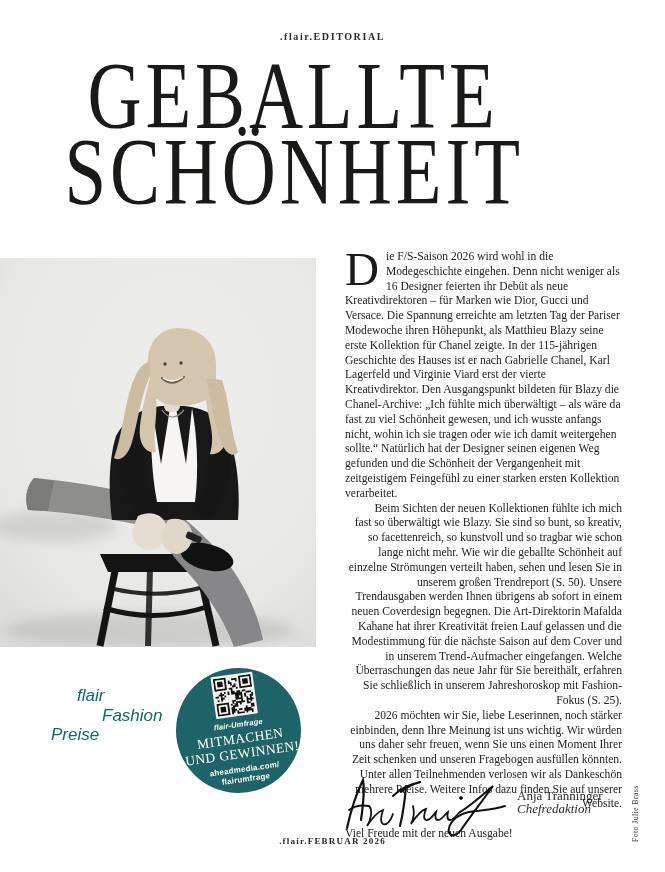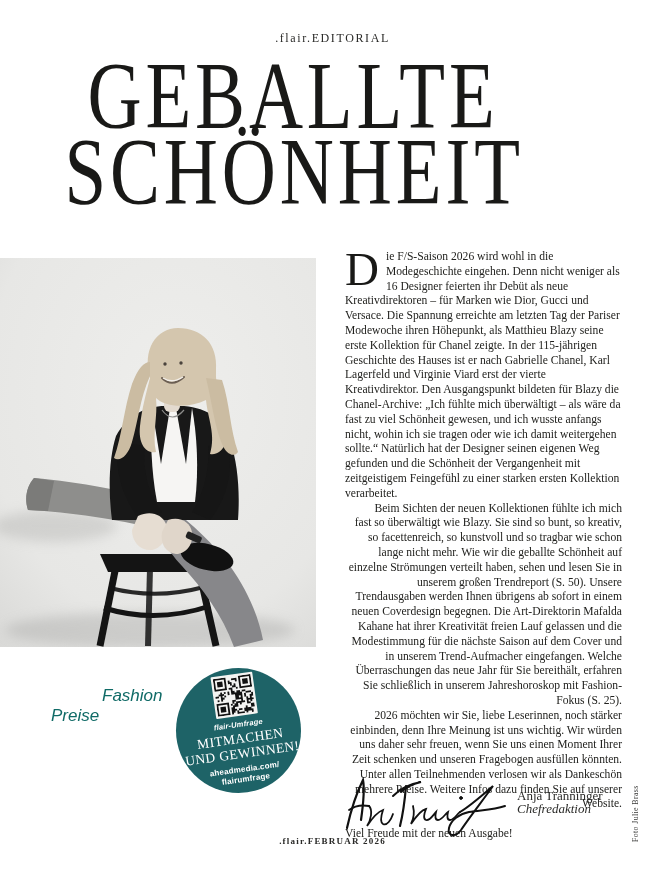--- a/index.html
+++ b/index.html
@@ -7,21 +7,21 @@
     width:665px;height:872px;position:relative;overflow:hidden;
     background:#ffffff;
     font-family:"Liberation Serif", serif;
     color:#1e1e1c;
   }
   .abs{position:absolute;}
 
   
   .kicker{
     left:0;top:31px;width:665px;text-align:center;
-    font-size:12px;font-weight:normal;letter-spacing:1.6px;color:#2a2a28;
+    font-size:10px;font-weight:bold;letter-spacing:1.6px;color:#2a2a28;
   }
   .footer{
     left:0;top:836px;width:665px;text-align:center;
     font-size:9px;font-weight:bold;letter-spacing:1.2px;color:#2a2a28;
   }
 
   
   .headline{
     left:0;top:58px;width:586px;text-align:center;
     font-size:96px;line-height:76px;font-weight:400;color:#191917;
@@ -186,20 +186,21 @@
     </g>
   </svg>
 </div>
 
 <div class="abs byline">
   <div>Anja Tranninger</div>
   <div class="role">Chefredaktion</div>
 </div>
 
 <div class="abs brand">
+  <span class="b1">flair</span>
   <span class="b2">Fashion</span>
   <span class="b3">Preise</span>
 </div>
 
 <div class="abs badge">
   <div class="badge-inner">
     <div class="badge-qr">
       <svg id="qr-svg" width="38" height="38" viewBox="0 0 21 21" xmlns="http://www.w3.org/2000/svg">
         <rect width="21" height="21" fill="#f4f4f2"></rect>
         <g fill="#111111">

